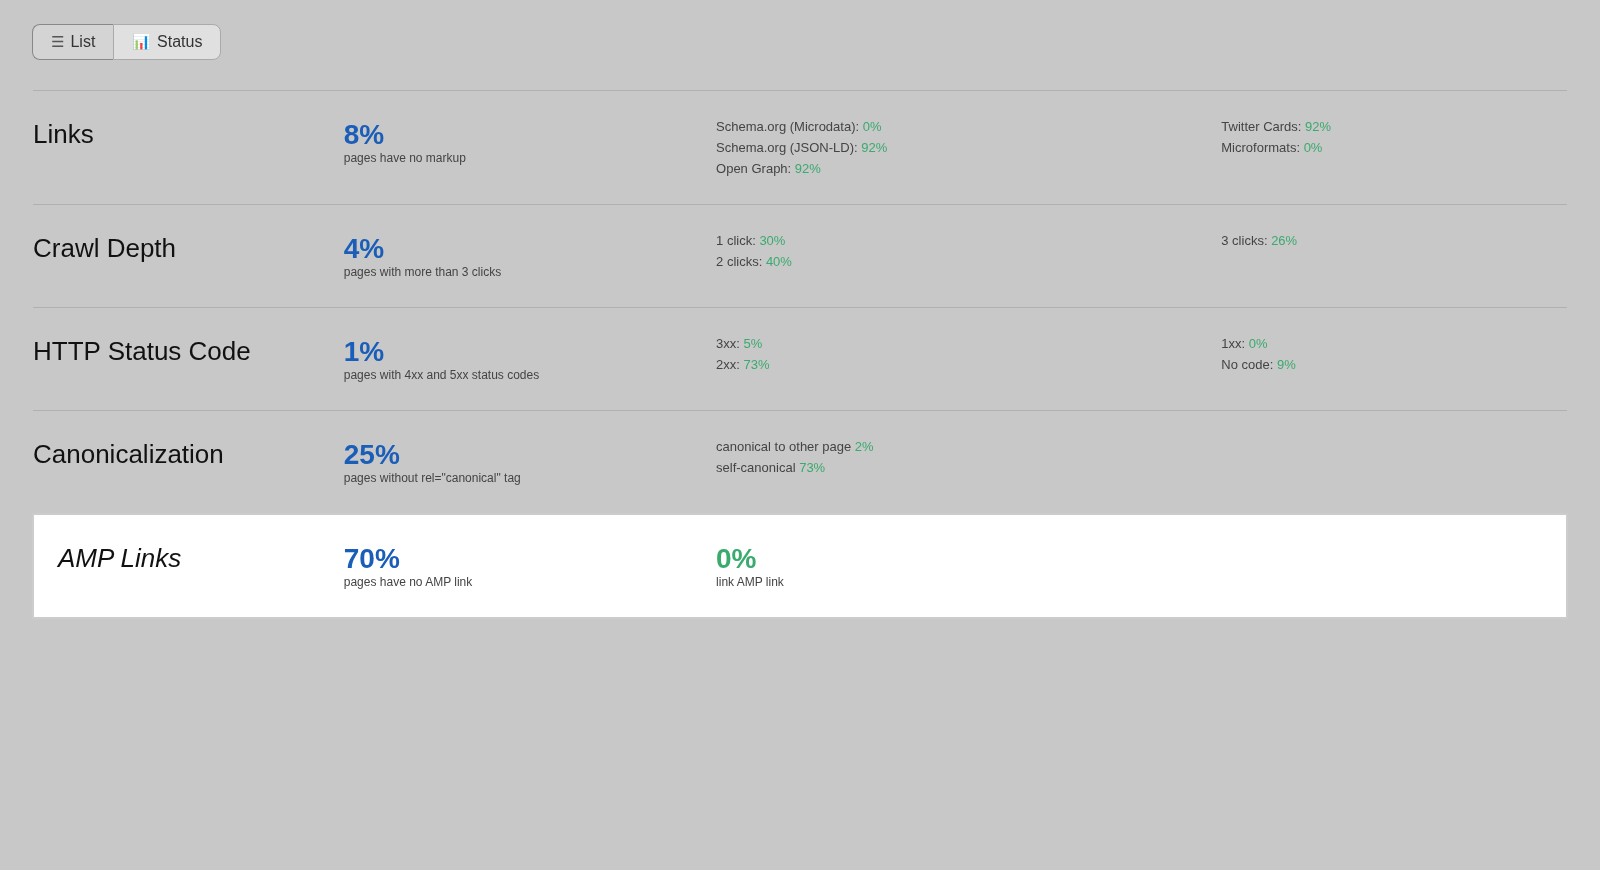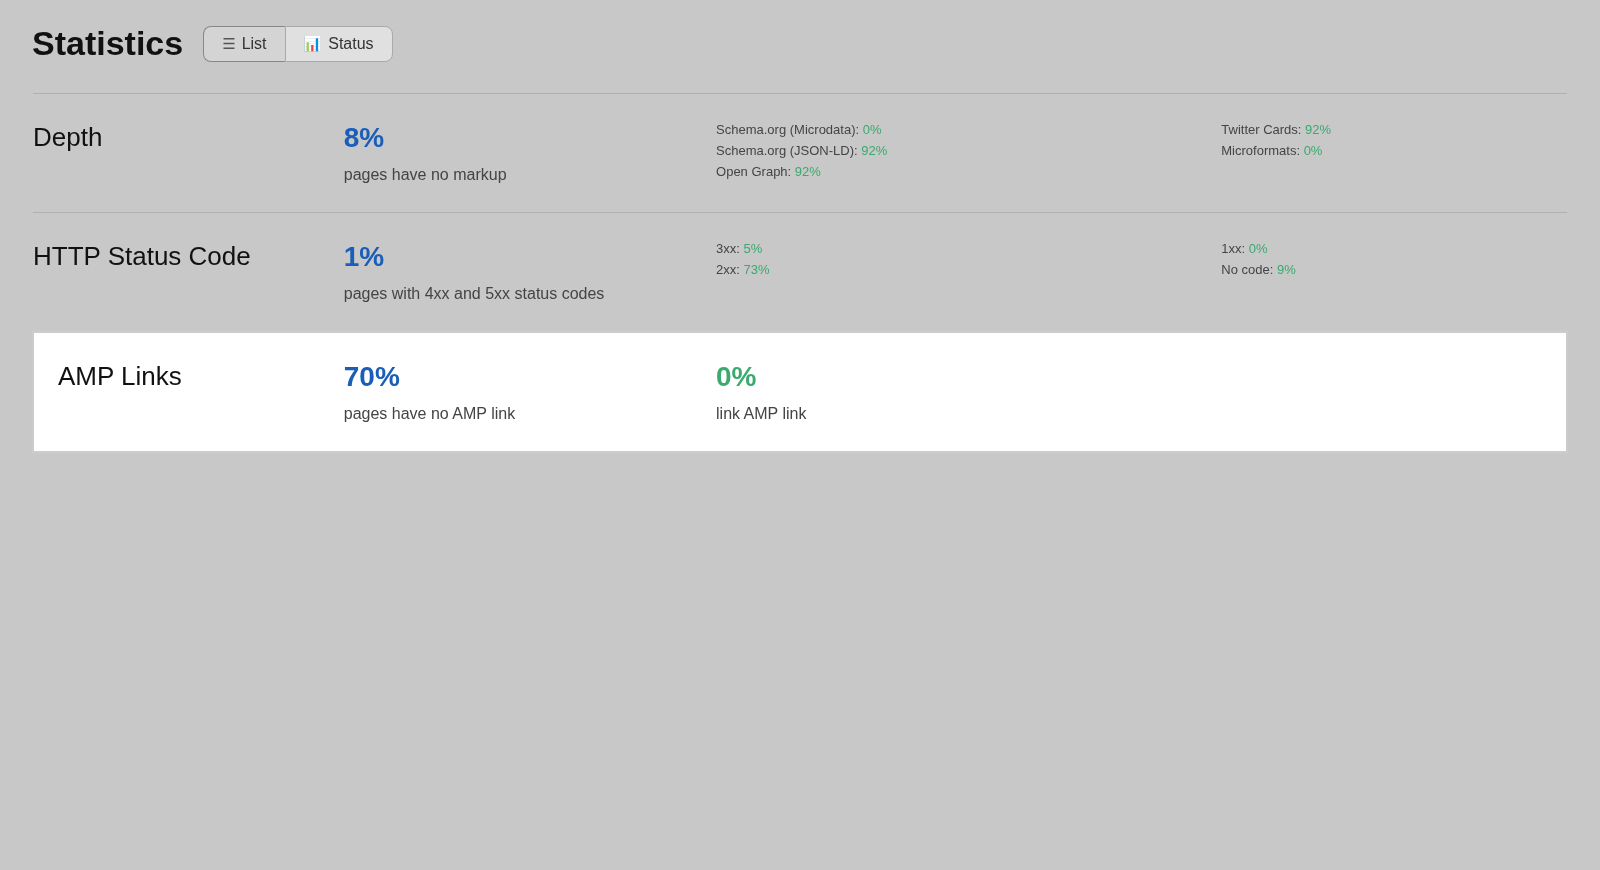--- a/index.html
+++ b/index.html
@@ -97,23 +97,23 @@
       padding-right: 30px;
     }
 
     .stat-percent-main {
       font-size: 28px;
       font-weight: 700;
       color: #1a5eb8;
     }
 
     .stat-desc {
-      font-size: 16px;
+      font-size: 12px;
       color: #444;
-      margin-top: 12px;
+      margin-top: 0;
     }
 
     .stat-details {
       width: 380px;
     }
 
     .stat-detail-row {
       font-size: 13px;
       color: #444;
       margin-bottom: 6px;
@@ -136,68 +136,93 @@
     .amp-green {
       font-size: 28px;
       font-weight: 700;
       color: #3aaa6e;
     }
   </style>
 </head>
 <body>
 
 <div class="header">
-  <h1 class="page-title">Statistics</h1>
   <div class="view-toggle">
     <button class="toggle-btn active">
       <span class="toggle-icon">☰</span>
       <span>List</span>
     </button>
     <button class="toggle-btn">
       <span class="toggle-icon">📊</span>
       <span>Status</span>
     </button>
   </div>
 </div>
 
 <table class="stats-table">
   <tbody id="stats-body">
       <tr class="stats-row">
-        <td><span class="stat-label">Depth</span></td>
+        <td><span class="stat-label">Links</span></td>
         <td class="stat-main">
           <div class="stat-percent-main">8%</div>
           <div class="stat-desc">pages have no markup</div>
         </td>
         <td class="stat-details">
           <div class="stat-detail-row">Schema.org (Microdata): <span class="stat-value-green">0%</span></div>
           <div class="stat-detail-row">Schema.org (JSON-LD): <span class="stat-value-green">92%</span></div>
           <div class="stat-detail-row">Open Graph: <span class="stat-value-green">92%</span></div>
         </td>
         <td class="stat-extra">
           <div class="stat-detail-row">Twitter Cards: <span class="stat-value-green">92%</span></div>
           <div class="stat-detail-row">Microformats: <span class="stat-value-green">0%</span></div>
         </td>
       </tr>
       <tr class="stats-row">
+        <td><span class="stat-label">Crawl Depth</span></td>
+        <td class="stat-main">
+          <div class="stat-percent-main">4%</div>
+          <div class="stat-desc">pages with more than 3 clicks</div>
+        </td>
+        <td class="stat-details">
+          <div class="stat-detail-row">1 click: <span class="stat-value-green">30%</span></div>
+          <div class="stat-detail-row">2 clicks: <span class="stat-value-green">40%</span></div>
+        </td>
+        <td class="stat-extra">
+          <div class="stat-detail-row">3 clicks: <span class="stat-value-green">26%</span></div>
+        </td>
+      </tr>
+      <tr class="stats-row">
         <td><span class="stat-label">HTTP Status Code</span></td>
         <td class="stat-main">
           <div class="stat-percent-main">1%</div>
           <div class="stat-desc">pages with 4xx and 5xx status codes</div>
         </td>
         <td class="stat-details">
           <div class="stat-detail-row">3xx: <span class="stat-value-green">5%</span></div>
           <div class="stat-detail-row">2xx: <span class="stat-value-green">73%</span></div>
         </td>
         <td class="stat-extra">
           <div class="stat-detail-row">1xx: <span class="stat-value-green">0%</span></div>
           <div class="stat-detail-row">No code: <span class="stat-value-green">9%</span></div>
         </td>
       </tr>
+      <tr class="stats-row">
+        <td><span class="stat-label">Canonicalization</span></td>
+        <td class="stat-main">
+          <div class="stat-percent-main">25%</div>
+          <div class="stat-desc">pages without rel="canonical" tag</div>
+        </td>
+        <td class="stat-details">
+          <div class="stat-detail-row">canonical to other page <span class="stat-value-green">2%</span></div>
+          <div class="stat-detail-row">self-canonical <span class="stat-value-green">73%</span></div>
+        </td>
+        <td class="stat-extra"></td>
+      </tr>
       <tr class="stats-row highlighted">
-        <td style="padding-left: 24px;"><span class="stat-label">AMP Links</span></td>
+        <td style="padding-left: 24px; font-style: italic;"><span class="stat-label">AMP Links</span></td>
         <td class="stat-main" style="padding-left: 0px;">
           <div class="stat-percent-main">70%</div>
           <div class="stat-desc">pages have no AMP link</div>
         </td>
         <td class="stat-details">
           <div class="amp-green">0%</div>
           <div class="stat-desc">link AMP link</div>
         </td>
         <td class="stat-extra"></td>
       </tr>

